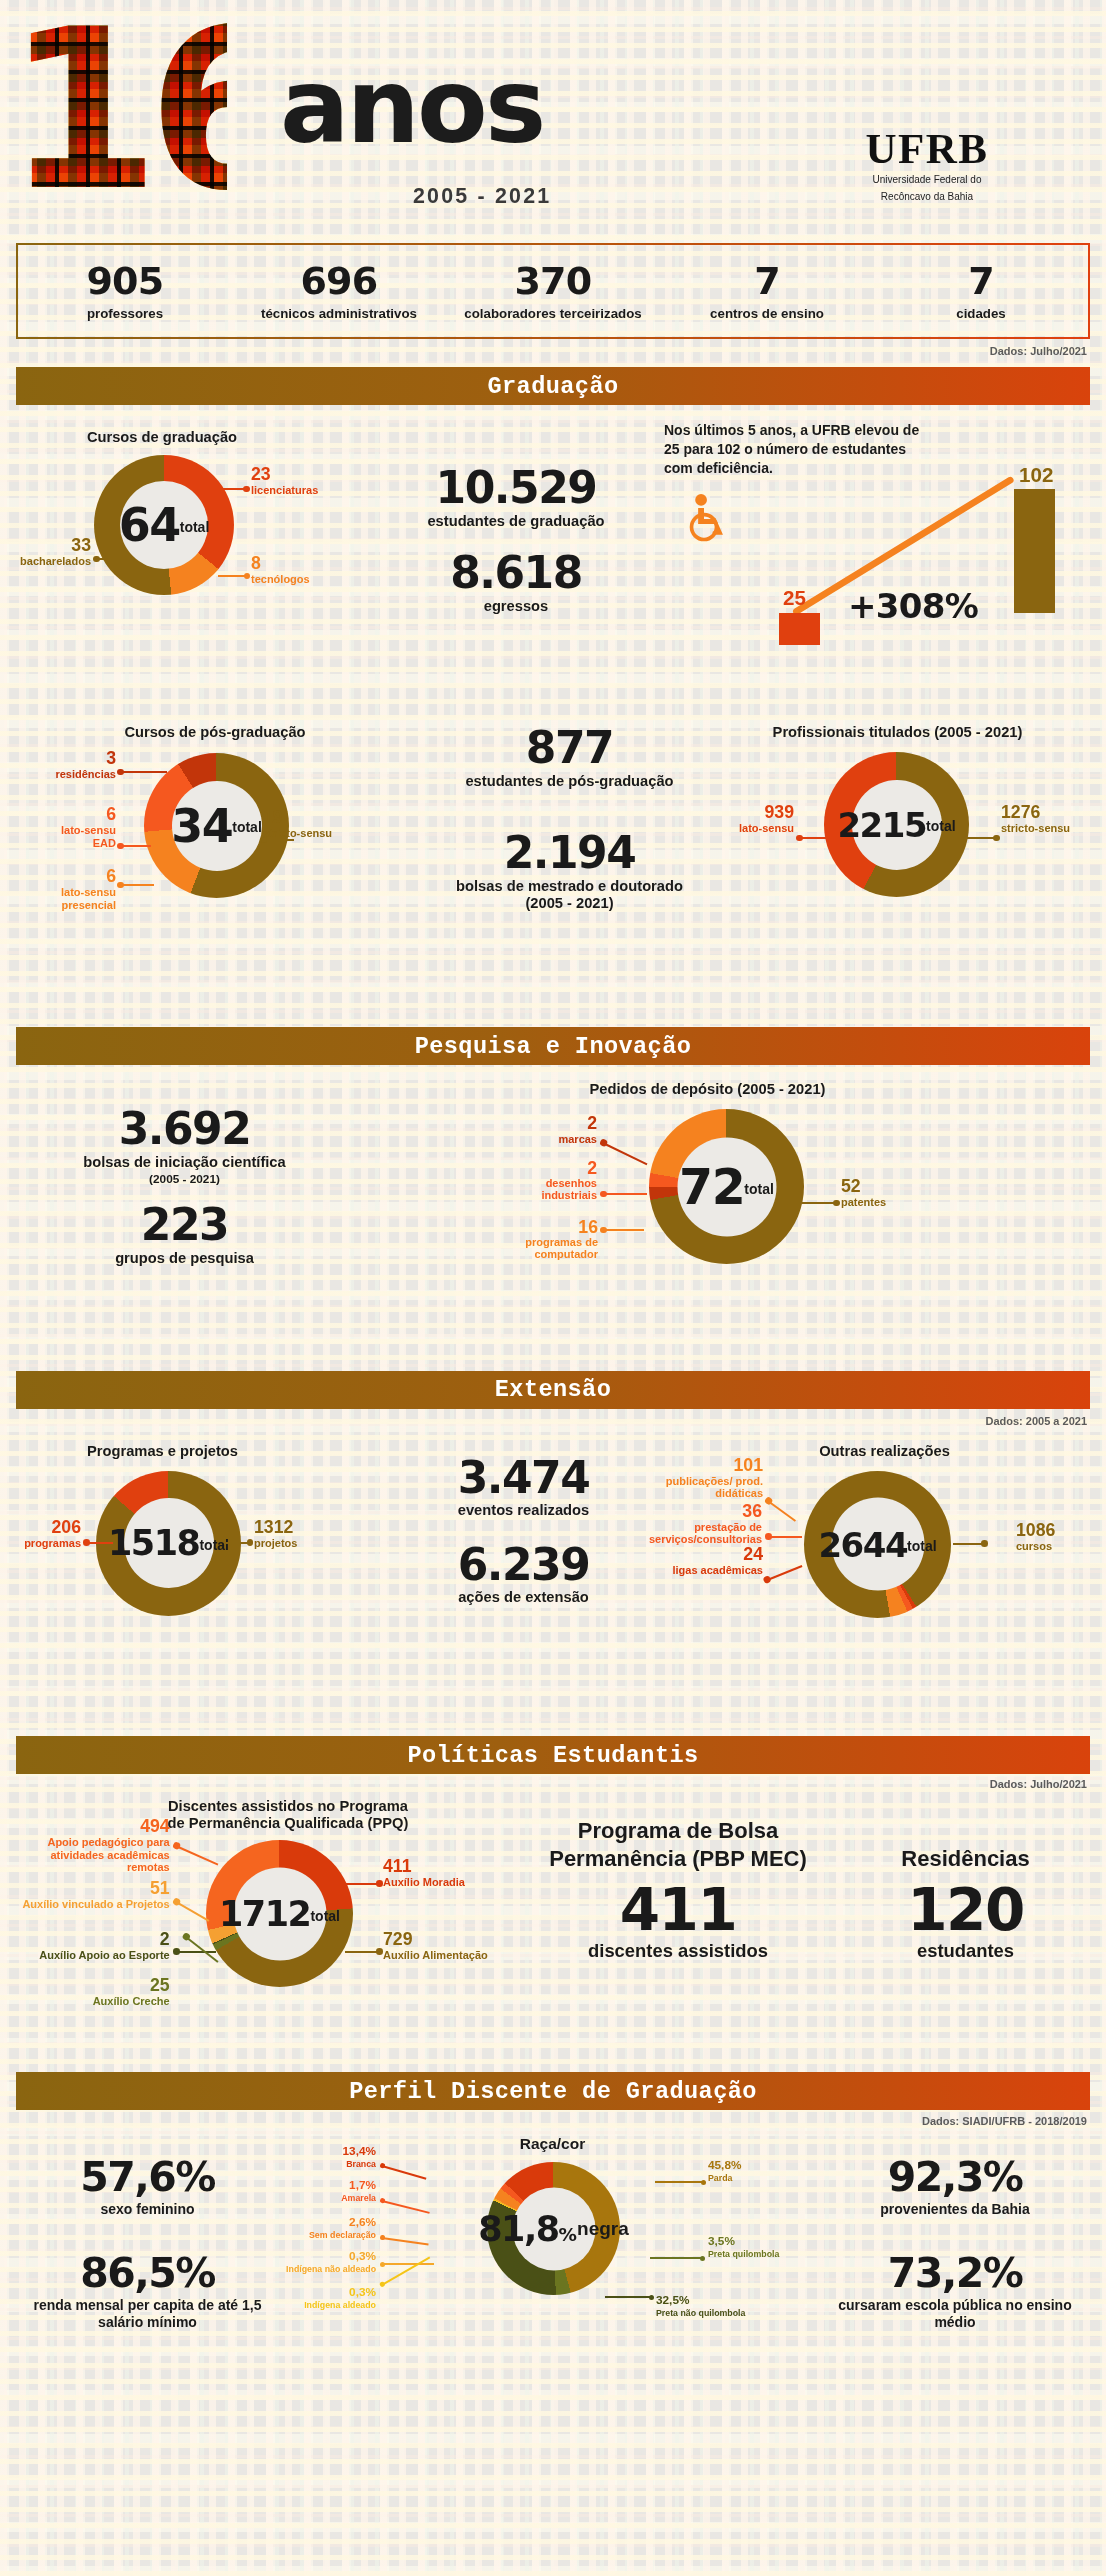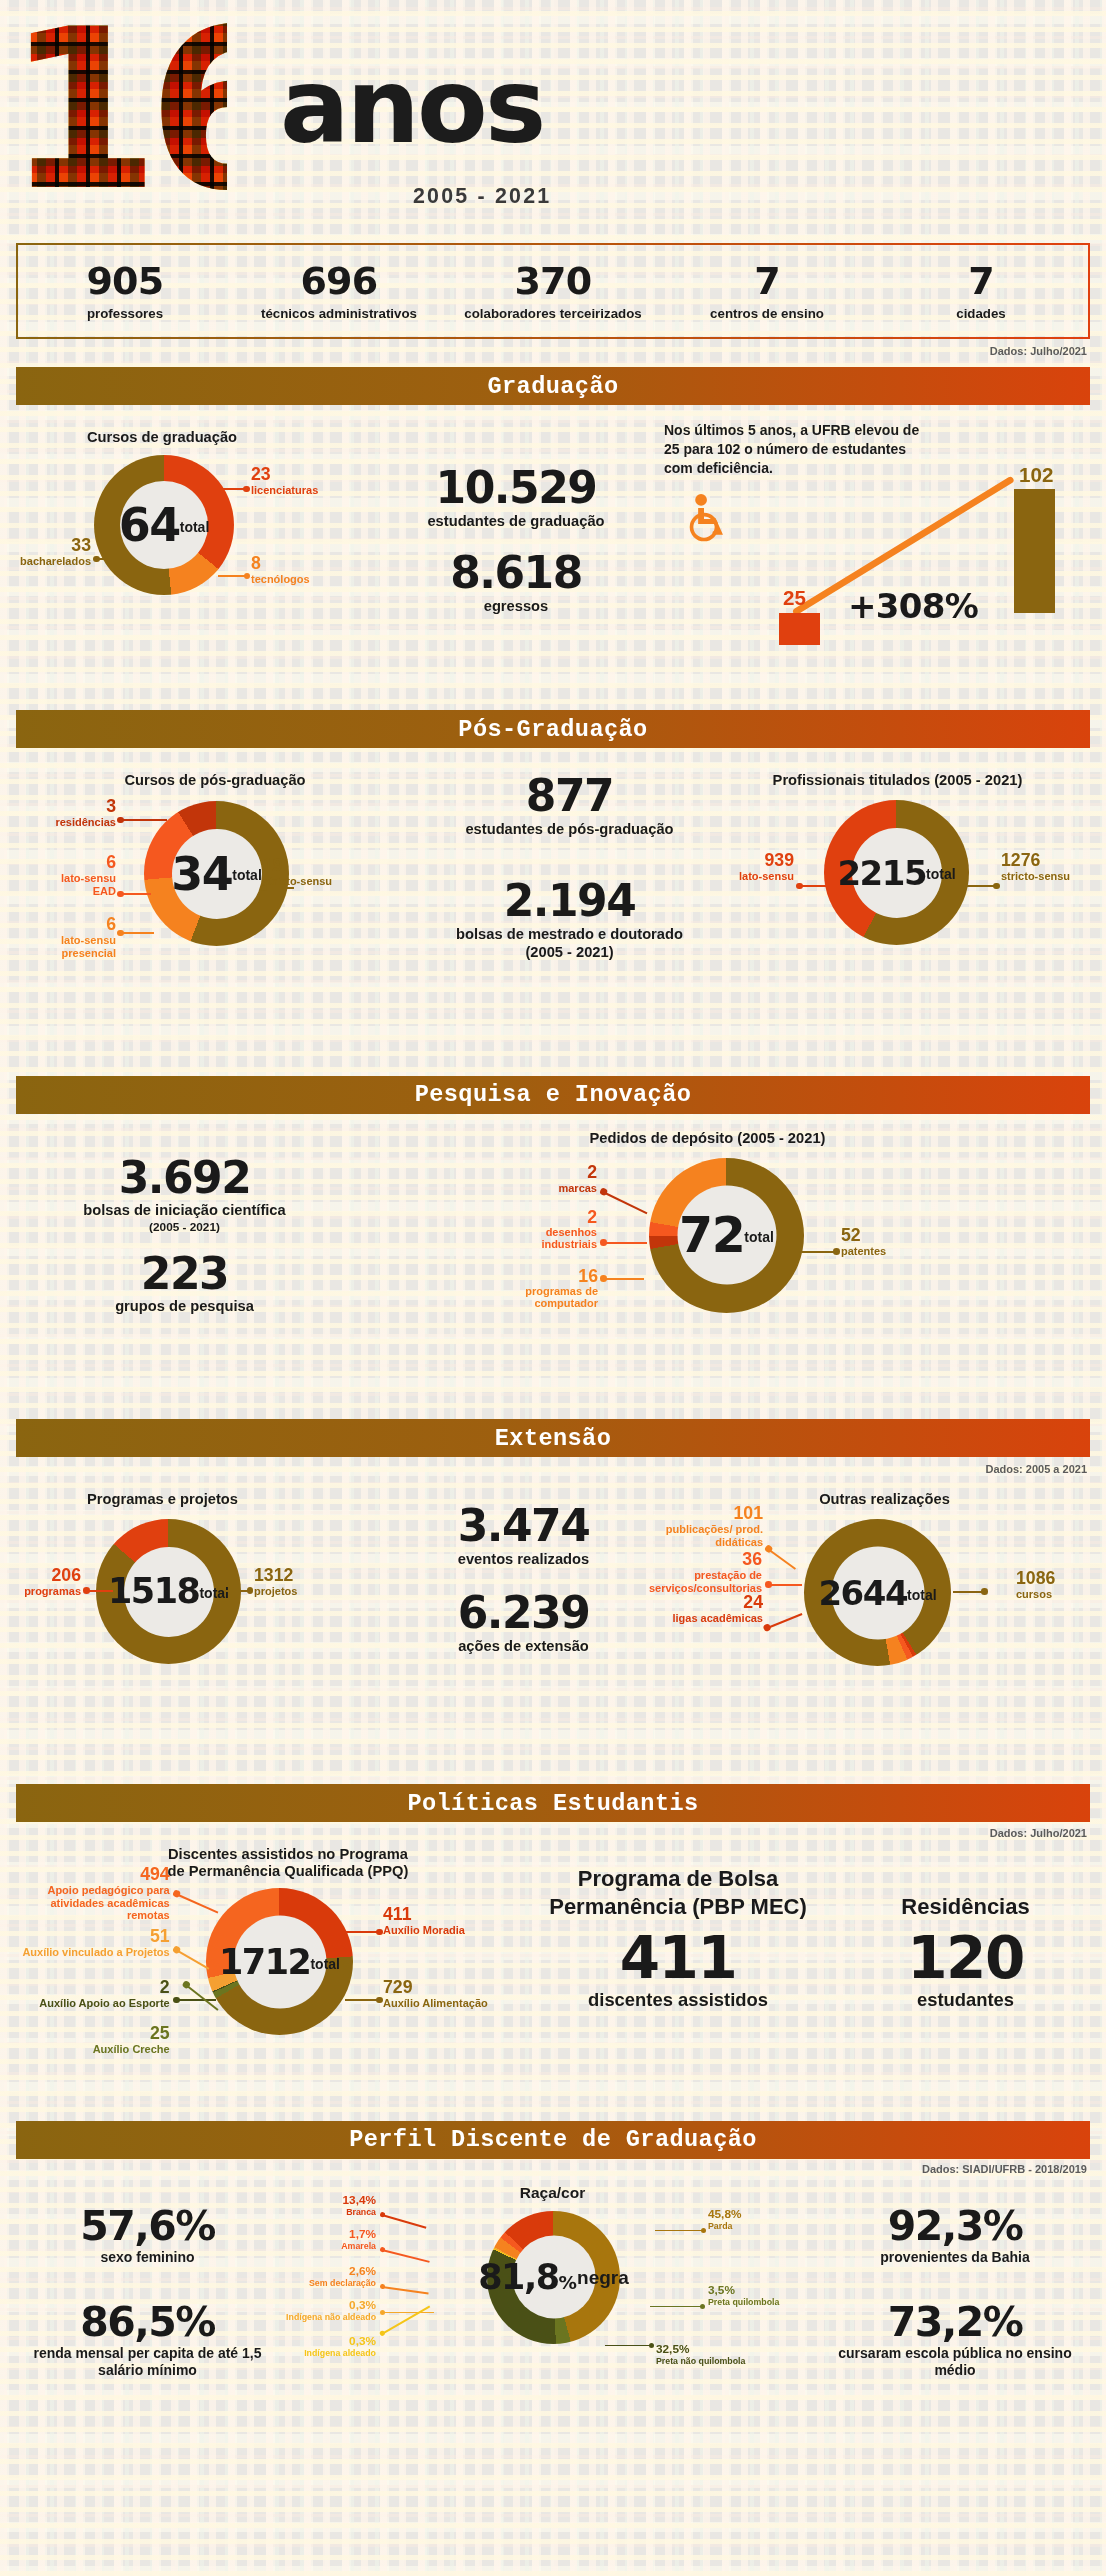--- a/index.html
+++ b/index.html
@@ -110,20 +110,25 @@
 </style>
 </head>
 <body>
 
 <div id="page">
 
   <div class="header">
     <div class="logo16">16</div>
     <div class="anos">anos</div>
     <div class="years">2005 - 2021</div>
+    <div class="ufrb-logo">
+      <div class="ufrb-mark">UFRB</div>
+      <div class="ufrb-sub">Universidade Federal do</div>
+      <div class="ufrb-sub">Recôncavo da Bahia</div>
+    </div>
   </div>
 
   <div class="statsbar">
     <div class="stat">
       <div class="num">905</div>
       <div class="lbl">professores</div>
     </div>
     <div class="stat">
       <div class="num">696</div>
       <div class="lbl">técnicos administrativos</div>
@@ -203,23 +208,20 @@
     <svg style="position:absolute;left:789px;top:69px;" width="236" height="145" viewBox="0 0 320 196">
       <line x1="10" y1="186" x2="300" y2="8" stroke="#f5821f" stroke-width="9" stroke-linecap="round"></line>
     </svg>
     <div style="position:absolute;left:1019px;top:58px;font-size:20.6px;font-weight:bold;color:#8a6510;">102</div>
     <div style="position:absolute;left:1014px;top:84px;width:41px;height:124px;background:#8a6510;"></div>
     <div style="position:absolute;left:783px;top:181px;font-size:20.6px;font-weight:bold;color:#e0400f;">25</div>
     <div style="position:absolute;left:779px;top:208px;width:41px;height:32px;background:#e0400f;"></div>
     <div style="position:absolute;left:848px;top:181px;font-size:34px;font-weight:bold;font-family:'DejaVu Sans',sans-serif;letter-spacing:-0.7px;">+308%</div>
   </div>
 
-  <div class="banner">
-    <h2>Pós-Graduação</h2>
-  </div>
   <div class="sec" style="height:317px;margin-left:42px;">
 
     <div class="chart-title" style="position:absolute;left:22px;top:23.6px;width:302px;">Cursos de pós-graduação</div>
     <div style="position:absolute;left:102px;top:53px;">
       <div class="donut" style="width:145px;height:145px;background:conic-gradient(#8a6510 0deg 201deg,#f5821f 201deg 265deg,#f5581f 265deg 328deg,#c2350a 328deg 360deg);">
         <div class="hole" style="width:90px;height:90px;background:#eceae6;">
           <span class="big" style="font-size:46px;">34</span>
           <span class="tot">total</span>
         </div>
       </div>

